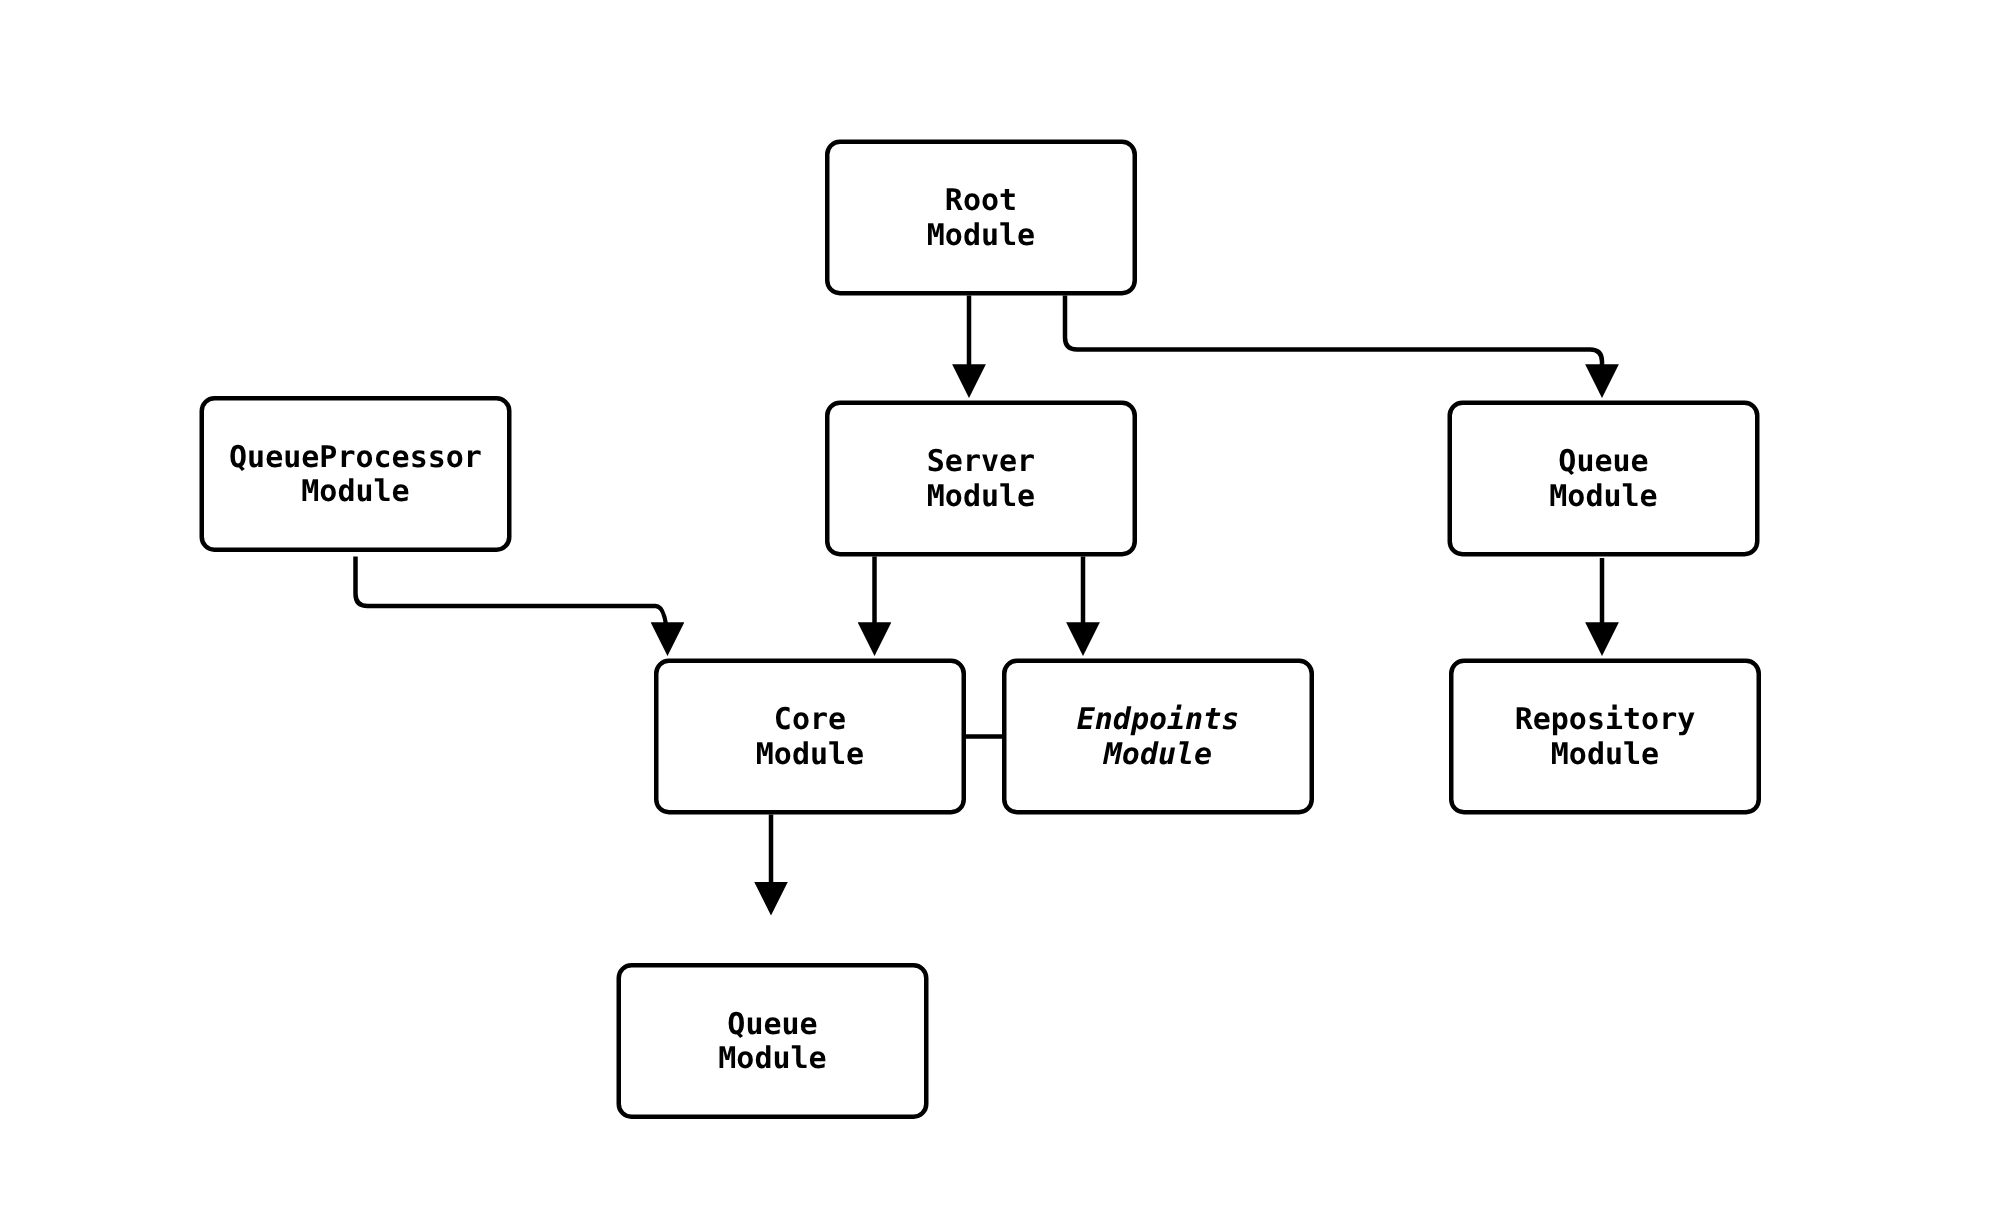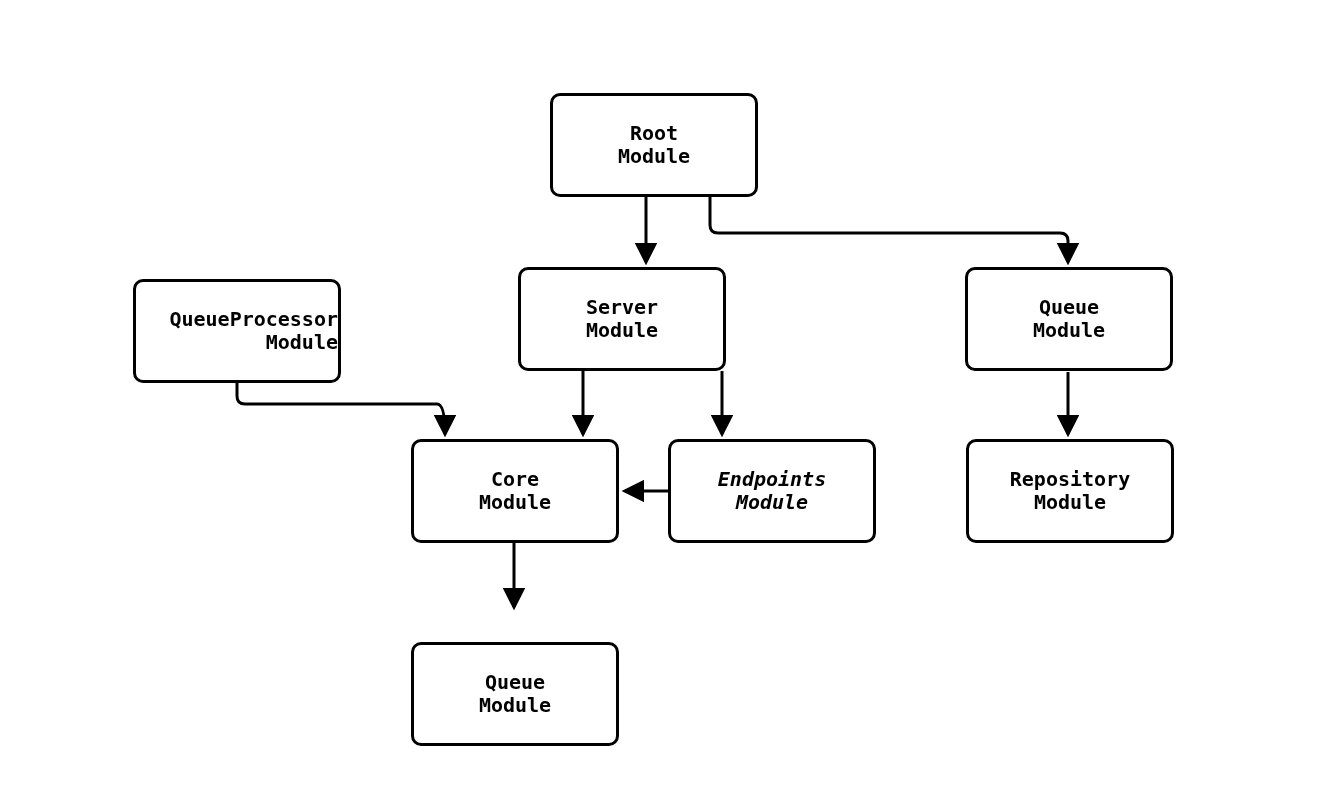--- a/index.html
+++ b/index.html
@@ -77,36 +77,36 @@
     <path class="edge" d="M1068,372 L1068,434" marker-end="url(#arrowhead)"></path>
 
     <path class="edge" d="M514,543 L514,607" marker-end="url(#arrowhead)"></path>
   </svg>
 
   <div class="node" style="left:550px; top:93px;">
     <span class="node-line">Root</span>
     <span class="node-line">Module</span>
   </div>
 
-  <div class="node" style="left:133px; top:279px;align-items:flex-end;">
+  <div class="node" style="left:133px; top:264px;">
     <span class="node-line">QueueProcessor</span>
     <span class="node-line">Module</span>
   </div>
 
-  <div class="node" style="left:518px; top:267px;">
+  <div class="node" style="left:550px; top:267px;">
     <span class="node-line">Server</span>
     <span class="node-line">Module</span>
   </div>
 
   <div class="node" style="left:965px; top:267px;">
     <span class="node-line">Queue</span>
     <span class="node-line">Module</span>
   </div>
 
-  <div class="node" style="left:411px; top:439px;">
+  <div class="node" style="left:436px; top:439px;">
     <span class="node-line">Core</span>
     <span class="node-line">Module</span>
   </div>
 
   <div class="node" style="left:668px; top:439px;font-style:italic;">
     <span class="node-line">Endpoints</span>
     <span class="node-line">Module</span>
   </div>
 
   <div class="node" style="left:966px; top:439px;align-items:center;">

